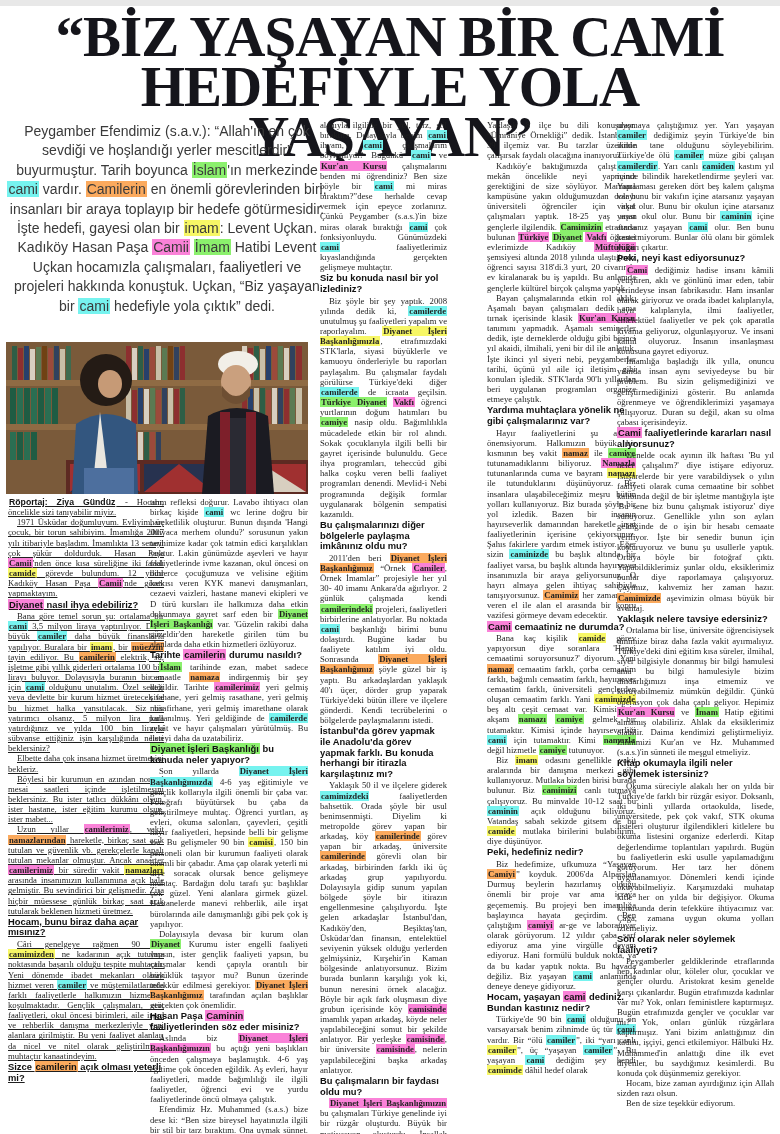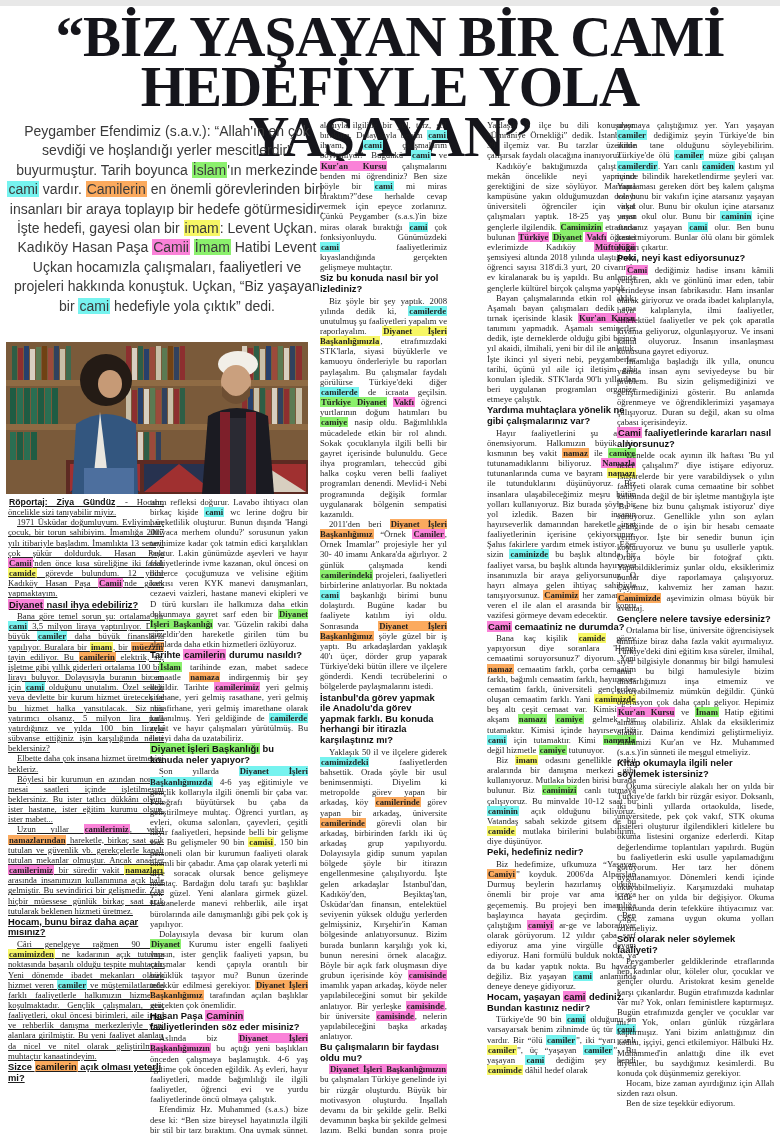--- a/index.html
+++ b/index.html
@@ -183,20 +183,21 @@
       <p class="para">Son yıllarda <span class="hl hl-cy">Diyanet İşleri Başkanlığımızda</span> 4-6 yaş eğitimiyle ve gençlik kollarıyla ilgili önemli bir çaba var. Fotoğrafı büyütürsek bu çaba da geliştirilmeye muhtaç. Öğrenci yurtları, aş evleri, okuma salonları, çayevleri, çeşitli hayır faaliyetleri, hepsinde belli bir gelişme var. Bu gelişmeler 90 bin <span class="hl hl-ye">camisi</span>, 150 bin personeli olan bir kurumun faaliyeti olarak önemli bir çabadır. Ama çap olarak yeterli mi diye soracak olursak bence gelişmeye muhtaç. Bardağın dolu tarafı şu: başlıklar çok güzel. Yeni alanlara girmek güzel. Hastanelerde manevi rehberlik, aile irşat bürolarında aile danışmanlığı gibi pek çok iş yapılıyor.</p>
       <p class="para">Dolayısıyla devasa bir kurum olan <span class="hl hl-gr">Diyanet</span> Kurumu ister engelli faaliyeti yapsın, ister gençlik faaliyeti yapsın, bu çalışmalar kendi çapıyla orantılı bir büyüklük taşıyor mu? Bunun üzerinde tefekkür edilmesi gerekiyor. <span class="hl hl-or">Diyanet İşleri Başkanlığımız</span> tarafından açılan başlıklar gerçekten çok önemlidir.</p>
       <h3 class="q">Hasan Paşa <span class="hl hl-ma">Caminin</span> faaliyetlerinden söz eder misiniz?</h3>
       <p class="para">Aslında biz <span class="hl hl-ma">Diyanet İşleri Başkanlığımızın</span> bu açtığı yeni başlıkları önceden çalışmaya başlamıştık. 4-6 yaş eğitime çok önceden eğildik. Aş evleri, hayır faaliyetleri, madde bağımlılığı ile ilgili faaliyetler, öğrenci evi ve yurdu faaliyetlerinde öncü olmaya çalıştık.</p>
       <p class="para">Efendimiz Hz. Muhammed (s.a.s.) bize dese ki: “Ben size bireysel hayatınızla ilgili bir stil bir tarz bıraktım. Ona uymak sünnet. Ben size kamu</p>
     </div>
   <div class="col col3">
       <p class="para ni">alanıyla ilgilide bir yol, tarz, stil bıraktım. Dolayısıyla benim <span class="hl hl-cy">cami</span> ihyam, <span class="hl hl-cy">cami</span> çalışmalarım böylemiydi? Bugünkü <span class="hl hl-cy">cami</span> ve <span class="hl hl-ma">Kur'an Kursu</span> çalışmalarını benden mi öğrendiniz? Ben size böyle bir <span class="hl hl-cy">cami</span> mi miras bıraktım?”dese herhalde cevap vermek için epeyce zorlanırız. Çünkü Peygamber (s.a.s.)'in bize miras olarak bıraktığı <span class="hl hl-cy">cami</span> çok fonksiyonluydu. Günümüzdeki <span class="hl hl-cy">cami</span> faaliyetlerimiz kıyaslandığında gerçekten gelişmeye muhtaçtır.</p>
       <h3 class="q">Siz bu konuda nasıl bir yol izlediniz?</h3>
       <p class="para">Biz şöyle bir şey yaptık. 2008 yılında dedik ki, <span class="hl hl-cy">camilerde</span> unutulmuş şu faaliyetleri yapalım ve raporlayalım. <span class="hl hl-ye">Diyanet İşleri Başkanlığımızla</span>, etrafımızdaki STK'larla, siyasi büyüklerle ve kamuoyu önderleriyle bu raporları paylaşalım. Bu çalışmalar faydalı görülürse Türkiye'deki diğer <span class="hl hl-cy">camilerde</span> de icraata geçilsin. <span class="hl hl-gr">Türkiye Diyanet</span> <span class="hl hl-ma">Vakfı</span> öğrenci yurtlarının doğum hatımları bu <span class="hl hl-gr">camiye</span> nasip oldu. Bağımlılıkla mücadelede etkin bir rol alındı. Sokak çocuklarıyla ilgili belli bir gayret içerisinde bulunuldu. Gece ihya programları, teheccüd gibi halka coşku veren belli faaliyet programları denendi. Mevlid-i Nebi programında değişik formlar uygulanarak bölgenin sempatisi kazanıldı.</p>
+      <h3 class="q">Bu çalışmalarınızı diğer bölgelerle paylaşma imkânınız oldu mu?</h3>
       <p class="para">2011'den beri <span class="hl hl-or">Diyanet İşleri Başkanlığımız</span> “Örnek <span class="hl hl-ma">Camiler</span>, Örnek İmamlar” projesiyle her yıl 30- 40 imamı Ankara'da ağırlıyor. 2 günlük çalışmada kendi <span class="hl hl-gr">camilerindeki</span> projeleri, faaliyetleri birbirlerine anlatıyorlar. Bu noktada <span class="hl hl-cy">cami</span> başkanlığı birimi bunu dolaştırdı. Bugüne kadar bu faaliyete katılım iyi oldu. Sonrasında <span class="hl hl-or">Diyanet İşleri Başkanlığımız</span> şöyle güzel bir iş yaptı. Bu arkadaşlardan yaklaşık 40'ı üçer, dörder grup yaparak Türkiye'deki bütün illere ve ilçelere gönderdi. Kendi tecrübelerini o bölgelerde paylaşmalarını istedi.</p>
       <h3 class="q">İstanbul'da görev yapmak ile Anadolu'da görev yapmak farklı. Bu konuda herhangi bir itirazla karşılaştınız mı?</h3>
       <p class="para">Yaklaşık 50 il ve ilçelere giderek <span class="hl hl-cy">camimizdeki</span> faaliyetlerden bahsettik. Orada şöyle bir usul benimsenmişti. Diyelim ki metropolde görev yapan bir arkadaş, köy <span class="hl hl-or">camilerinde</span> görev yapan bir arkadaş, üniversite <span class="hl hl-or">camilerinde</span> görevli olan bir arkadaş, birbirinden farklı iki üç arkadaş grup yapılıyordu. Dolayısıyla gidip sunum yapılan bölgede şöyle bir itirazın engellenmesine çalışılıyordu. İşte gelen arkadaşlar İstanbul'dan, Kadıköy'den, Beşiktaş'tan, Üsküdar'dan finansın, entelektüel seviyenin yüksek olduğu yerlerden gelmişsiniz, Kırşehir'in Kaman bölgesinde anlatıyorsunuz. Bizim burada bunların karşılığı yok ki, bunun neresini örnek alacağız. Böyle bir açık fark oluşmasın diye grubun içerisinde köy <span class="hl hl-ma">camisinde</span> imamlık yapan arkadaş, köyde neler yapılabileceğini somut bir şekilde anlatıyor. Bir yerleşke <span class="hl hl-ma">camisinde</span>, bir üniversite <span class="hl hl-ma">camisinde</span>, nelerin yapılabileceğini başka arkadaş anlatıyor.</p>
       <h3 class="q">Bu çalışmaların bir faydası oldu mu?</h3>
       <p class="para"><span class="hl hl-ma">Diyanet İşleri Başkanlığımızın</span> bu çalışmaları Türkiye genelinde iyi bir rüzgâr oluşturdu. Büyük bir motivasyon oluşturdu. İnşallah devamı da bir şekilde gelir. Belki devamının başka bir şekilde gelmesi lazım. Belki bundan sonra proje üreten arkadaşların farklı yerlerde görevlendirmeleriyle sadece sunum değil o bölgede faaliyetleri birkaç ay içerisinde yapılandırmaları daha verimli olacaktır. Tabiri caizse, el verdikten sonra daha iyi olacak. Kurucu insan oyunu kurmadan, iyi şeyler başlamıyor.</p>
     </div>
   <div class="col col4">
       <p class="para ni">Yaklaşık 8 ilçe bu dili konuşuyor. “Ümraniye Örnekliği” dedik. İstanbul'da 39 ilçemiz var. Bu tarzlar üzerinde çalışırsak faydalı olacağına inanıyoruz.</p>
       <p class="para">Kadıköy'e baktığımızda çalıştığınız mekân öncelikle neyi yapmanız gerektiğini de size söylüyor. Marmara kampüsüne yakın olduğumuzdan dolayı üniversiteli öğrenciler için irşat çalışmaları yaptık. 18-25 yaş arası gençlerle ilgilendik. <span class="hl hl-gr">Camimizin</span> etrafında bulunan <span class="hl hl-ma">Türkiye</span> <span class="hl hl-gr">Diyanet</span> <span class="hl hl-ma">Vakfı</span> öğrenci evlerimizde Kadıköy <span class="hl hl-ma">Müftülüğü</span> şemsiyesi altında 2018 yılında ulaştığımız öğrenci sayısı 318'di.3 yurt, 20 civarında ev kiralanarak bu iş yapıldı. Bu anlamda gençlerle kültürel birçok çalışma yaptık.</p>
       <p class="para">Bayan çalışmalarında etkin rol aldık. Aşamalı bayan çalışmaları dedik ama tırnak içerisinde klasik <span class="hl hl-ma">Kur'an Kursu</span> tanımını yapmadık. Aşamalı seminerler dedik, işte derneklerde olduğu gibi birinci yıl akaidi, ilmihali, yeni bir dil ile anlattık. İşte ikinci yıl siyeri nebi, peygamberler tarihi, üçünü yıl aile içi iletişim gibi konuları işledik. STK'larda 90'lı yıllardan beri uygulanan programları organize etmeye çalıştık.</p>
@@ -210,21 +211,21 @@
       <h3 class="q">Hocam, yaşayan <span class="hl hl-ma">cami</span> dediniz. Bundan kastınız nedir?</h3>
       <p class="para">Türkiye'de 90 bin <span class="hl hl-cy">cami</span> olduğunu ön varsayarsak benim zihnimde üç tür <span class="hl hl-cy">cami</span> vardır. Bir “ölü <span class="hl hl-cy">camiler</span>”, iki “yarı canlı <span class="hl hl-ye">camiler</span>”, üç “yaşayan <span class="hl hl-cy">camiler</span>”. Bu yaşayan <span class="hl hl-cy">cami</span> dediğim şey kendi <span class="hl hl-ye">camimde</span> dâhil hedef olarak</p>
     </div>
   <div class="col col5">
       <p class="para ni">ulaşmaya çalıştığımız yer. Yarı yaşayan <span class="hl hl-cy">camiler</span> dediğimiz şeyin Türkiye'de bin ikibin tane olduğunu söyleyebilirim. Türkiye'de ölü <span class="hl hl-cy">camiler</span> müze gibi çalışan <span class="hl hl-cy">camilerdir</span>. Yarı canlı <span class="hl hl-cy">camiden</span> kastım yıl içinde bilindik hareketlendirme şeyleri var. Yapılaması gereken dört beş kalem çalışma var bunu bir vakıfın içine atarsanız yaşayan vakıf olur. Bunu bir okulun içine atarsanız yaşan okul olur. Bunu bir <span class="hl hl-cy">caminin</span> içine atarsanız yaşayan <span class="hl hl-cy">cami</span> olur. Ben bunu kastetmiyorum. Bunlar ölü olanı bir gömlek yukarı çıkartır.</p>
       <h3 class="q">Peki, neyi kast ediyorsunuz?</h3>
       <p class="para"><span class="hl hl-ma">Cami</span> dediğimiz hadise insanı kâmili yetiştiren, aklı ve gönlünü imar eden, tabir yerindeyse insan fabrikasıdır. Ham insanlar olarak giriyoruz ve orada ibadet kalıplarıyla, hayır kalıplarıyla, ilmi faaliyetler, entelektüel faaliyetler ve pek çok aparatla kıvama geliyoruz, olgunlaşıyoruz. Ve insani kâmil oluyoruz. İnsanın insanlaşması konusuna gayret ediyoruz.</p>
       <p class="para">İmamlığa başladığı ilk yılla, onuncu yılında insan aynı seviyedeyse bu bir problem. Bu sizin gelişmediğinizi ve geliştirmediğinizi gösterir. Bu anlamda öğrenmeye ve öğrendiklerimizi yaşamaya çalışıyoruz. Duran su değil, akan su olma çabası içerisindeyiz.</p>
       <h3 class="q"><span class="hl hl-ma">Cami</span> faaliyetlerinde kararları nasıl alıyorsunuz?</h3>
       <p class="para">Genelde ocak ayının ilk haftası 'Bu yıl neler çalışalım?' diye istişare ediyoruz. İstişarelerde bir yere varabildiysek o yılın faaliyeti olarak cuma cemaatine bir sohbet kalıbında değil de bir işletme mantığıyla işte 'Bu sene biz bunu çalışmak istiyoruz' diye sunuyoruz. Genellikle yılın son ayları geldiğinde de o işin bir hesabı cemaate veriliyor. İşte bir senedir bunun için koşturuyoruz ve bunu şu usullerle yaptık. Ortaya böyle bir fotoğraf çıktı. Yapabildiklerimiz şunlar oldu, eksiklerimiz bunlar diye raporlamaya çalışıyoruz. Çayımız, kahvemiz her zaman hazır. <span class="hl hl-or">Camimizde</span> aşevimizin olması büyük bir avantaj.</p>
-      <h3 class="q">Gençlere nelere tavsiye edersiniz?</h3>
+      <h3 class="q">Yaklaşık nelere tavsiye edersiniz?</h3>
       <p class="para">Ortalama bir lise, üniversite öğrencisiysek dinimize biraz daha fazla vakit ayırmalıyız. Türkiye'deki dini eğitim kısa süreler, ilmihal, siyer bilgisiyle donanmış bir bilgi hamulesi ama bu bilgi hamulesiyle bizim dindarlığımızı inşa etmemiz ve koruyabilmemiz mümkün değildir. Çünkü operasyon çok daha çaplı geliyor. Hepimiz <span class="hl hl-ma">Kur'an Kursu</span> ve <span class="hl hl-gr">İmam</span> Hatip eğitimi almamış olabiliriz. Ahlak da eksiklerimiz olabilir. Daima kendimizi geliştirmeliyiz. Zihnimizi Kur'an ve Hz. Muhammed (s.a.s.)'in sünneti ile meşgul etmeliyiz.</p>
       <h3 class="q">Kitap okumayla ilgili neler söylemek istersiniz?</h3>
       <p class="para">Okuma süreciyle alakalı her on yılda bir Türkiye'de farklı bir rüzgâr esiyor. Doksanlı, iki binli yıllarda ortaokulda, lisede, üniversitede, pek çok vakıf, STK okuma listeleri oluşturur ilgilendikleri kitlelere bu okuma listesini organize ederlerdi. Kitap değerlendirme toplantıları yapılırdı. Bugün bu faaliyetlerin eski usulle yapılamadığını görüyorum. Her tarz her dönem uygulanamıyor. Dönemleri kendi içinde okuyabilmeliyiz. Karşımızdaki muhatap kitle her on yılda bir değişiyor. Okuma konusunda derin tefekküre ihtiyacımız var. Çağa, zamana uygun okuma yolları izlemeliyiz.</p>
       <h3 class="q">Son olarak neler söylemek faaliyeti?</h3>
       <p class="para">Peygamberler geldiklerinde etraflarında hep kadınlar olur, köleler olur, çocuklar ve gençler olurdu. Aristokrat kesim genelde karşı çıkanlardır. Bugün etrafımızda kadınlar var mı? Yok, onları feministlere kaptırmışız. Bugün etrafımızda gençler ve çocuklar var mı? Yok, onları günlük rüzgârlara kaptırmışız. Yani bizim anlattığımız din kadını, işçiyi, genci etkilemiyor. Hâlbuki Hz. Muhammed'in anlattığı dine ilk evet diyenler, bu saydığımız kesimlerdi. Bu konuda çok düşünmemiz gerekiyor.</p>
       <p class="para">Hocam, bize zaman ayırdığınız için Allah sizden razı olsun.</p>
       <p class="para">Ben de size teşekkür ediyorum.</p>
     </div>
 
 </div>

